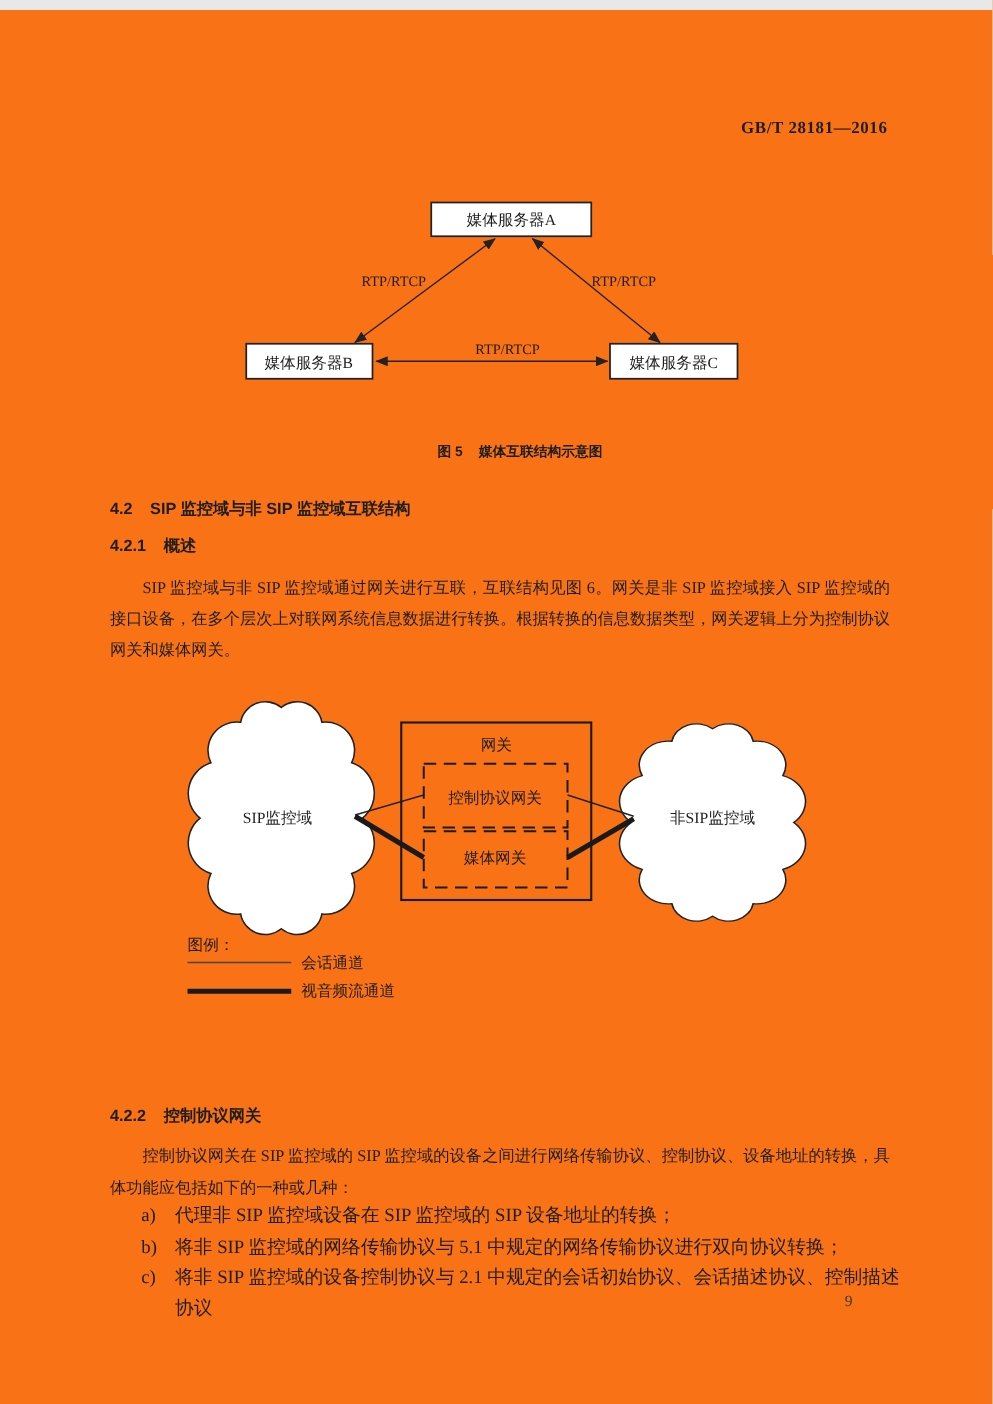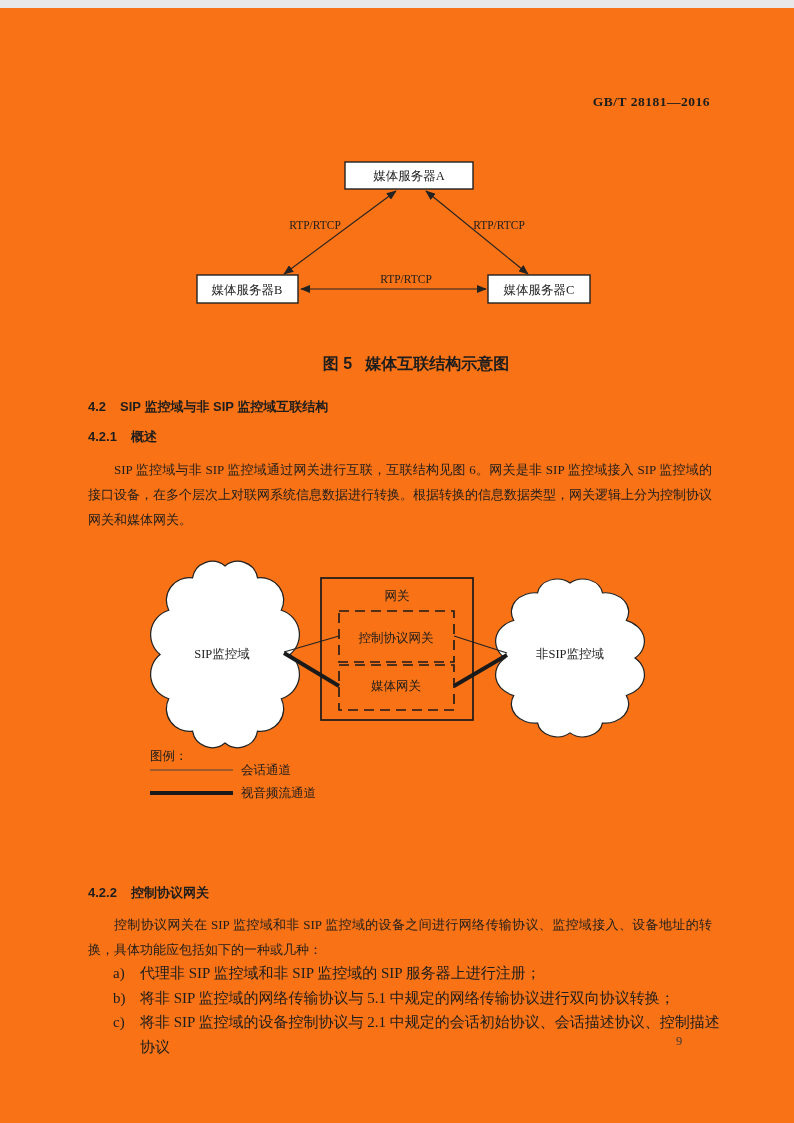--- a/index.html
+++ b/index.html
@@ -20,21 +20,21 @@
   }
   svg text{
     font-family:"Liberation Serif","DejaVu Serif",serif;
     fill:#1d1d1d;
   }
   .fig5-svg{left:0;top:145px;}
   .fig6-svg{left:0;top:550px;}
   .fig-caption{
     left:0;right:0;text-align:center;padding-left:38px;
     font-family:"Liberation Sans","DejaVu Sans",sans-serif;
-    font-weight:bold;font-size:16px;
+    font-weight:bold;font-size:11px;
   }
   .cap5{top:346px;}
   .cap6{top:829px;}
   .cap-label{margin-right:13px;}
   .heading{
     left:88px;
     font-family:"Liberation Sans","DejaVu Sans",sans-serif;
     font-weight:bold;font-size:13px;
   }
   .h42{top:390px;}
@@ -136,26 +136,26 @@
     <text x="241" y="216" font-size="12.5">会话通道</text>
     <line x1="150" y1="235" x2="233" y2="235" stroke="#1a1a1a" stroke-width="4"></line>
     <text x="241" y="239" font-size="12.5">视音频流通道</text>
   </svg>
 
 
   <div class="abs heading h422">
     <span class="sec-num">4.2.2</span><span>控制协议网关</span>
   </div>
 
-  <div class="abs para p422">控制协议网关在 SIP 监控域和非 SIP 监控域的设备之间进行网络传输协议、监控域接入、设备地址的转换，具体功能应包括如下的一种或几种：</div>
+  <div class="abs para p422">控制协议网关在 SIP 监控域的 SIP 监控域的设备之间进行网络传输协议、控制协议、设备地址的转换，具体功能应包括如下的一种或几种：</div>
 
   <div class="abs list">
     <div class="list-item">
       <span class="marker">a)</span>
-      <span class="item-text">代理非 SIP 监控域和非 SIP 监控域的 SIP 服务器上进行注册；</span>
+      <span class="item-text">代理非 SIP 监控域设备在 SIP 监控域的 SIP 设备地址的转换；</span>
     </div>
     <div class="list-item">
       <span class="marker">b)</span>
       <span class="item-text">将非 SIP 监控域的网络传输协议与 5.1 中规定的网络传输协议进行双向协议转换；</span>
     </div>
     <div class="list-item">
       <span class="marker">c)</span>
       <span class="item-text">将非 SIP 监控域的设备控制协议与 2.1 中规定的会话初始协议、会话描述协议、控制描述协议</span>
     </div>
   </div>

